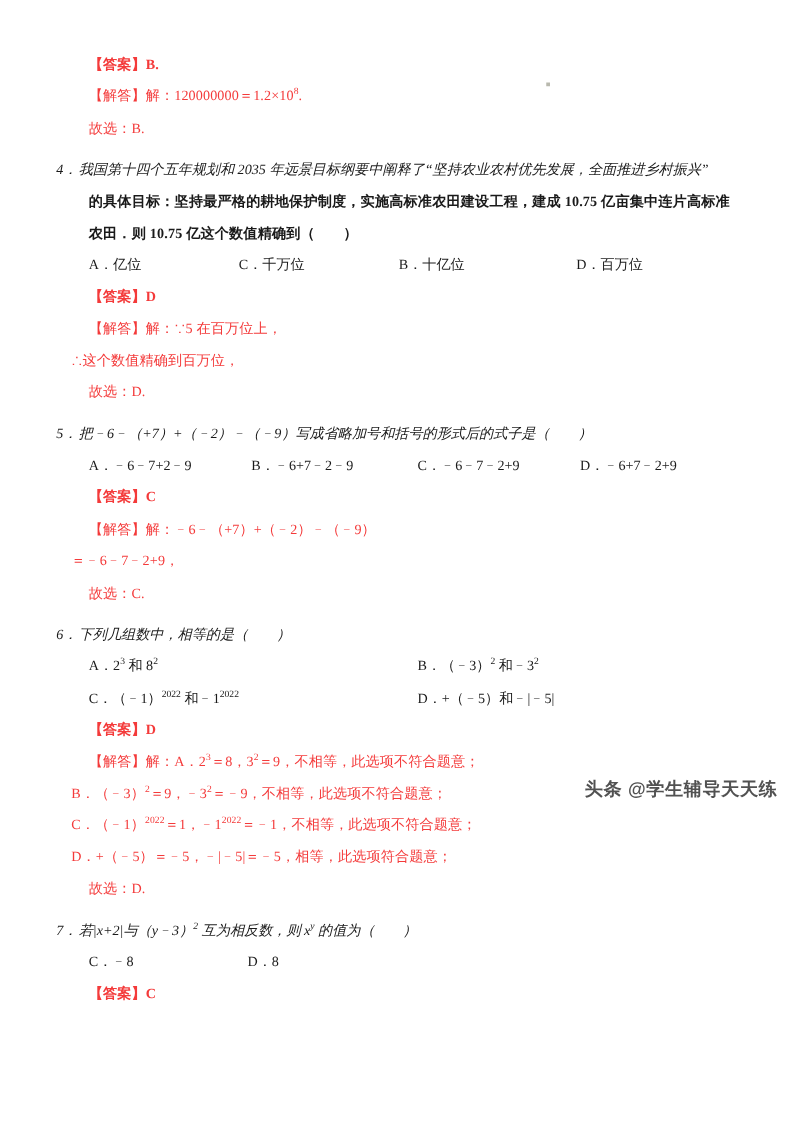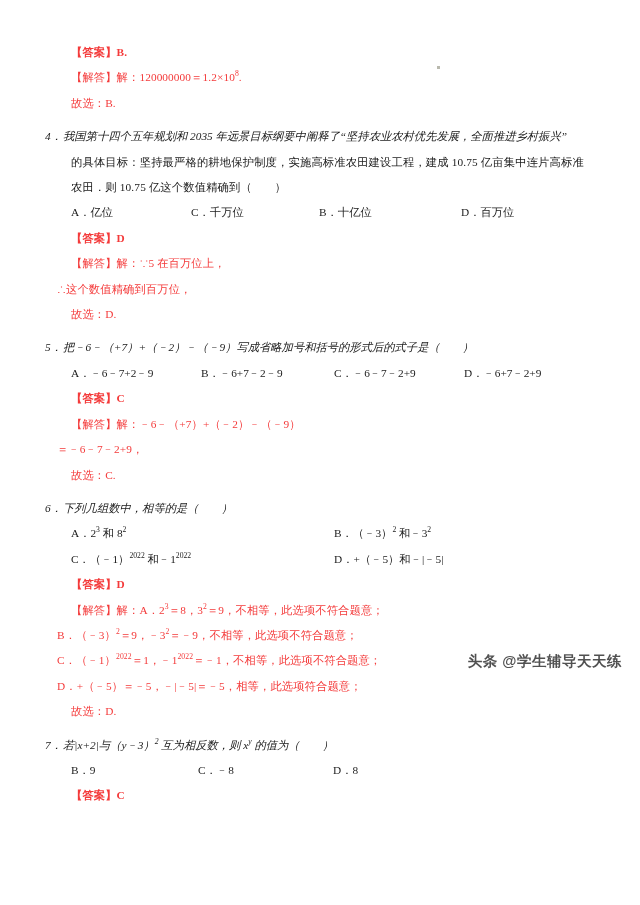--- a/index.html
+++ b/index.html
@@ -56,20 +56,21 @@
   .qrow {
     display: block;
     font-size: 11.3px;
     line-height: 25.4px;
     font-style: italic;
   }
   .qtext-wrap {
     font-size: 11.3px;
     line-height: 25.4px;
     letter-spacing: 0.15px;
+    font-weight: bold;
   }
   .opts {
     display: flex;
     margin-left: 28px;
     font-size: 11.3px;
     line-height: 25.4px;
   }
   .opts.two-col > div { width: 50%; }
   .opt {
     white-space: nowrap;
@@ -93,21 +94,21 @@
     line-height: 0;
   }
   .block {
     margin: 0;
   }
   .spacer-q { height: 8px; }
 
   .watermark {
     position: absolute;
     right: 18px;
-    bottom: 6px;
+    bottom: 36px;
     font-size: 14.5px;
     font-family: "Liberation Sans", "DejaVu Sans", sans-serif;
     font-weight: bold;
     color: #2c2c2c;
     letter-spacing: 0.5px;
     opacity: 0.82;
     white-space: nowrap;
   }
   .wm-at {
     font-weight: bold;
@@ -214,21 +215,20 @@
     <div class="line ans indent-2">故选：D.</div>
   </div>
 
   <div class="spacer-q"></div>
 
   <div class="block">
     <div class="qrow">
       <span class="qnum" style="margin-left:2px;">7．</span><span class="qbody"><span>若|x+2|与（y﹣3）</span><sup>2</sup><span> 互为相反数，则 x</span><sup>y</sup><span> 的值为（　　）</span></span>
     </div>
     <div class="opts q7">
-      <div class="opt">B．9</div>
       <div class="opt">C．﹣8</div>
       <div class="opt">D．8</div>
     </div>
     <div class="line ans indent-2">
       <span class="ans-strong">【答案】C</span>
     </div>
   </div>
 
   <div class="watermark">
     <span>头条</span>

